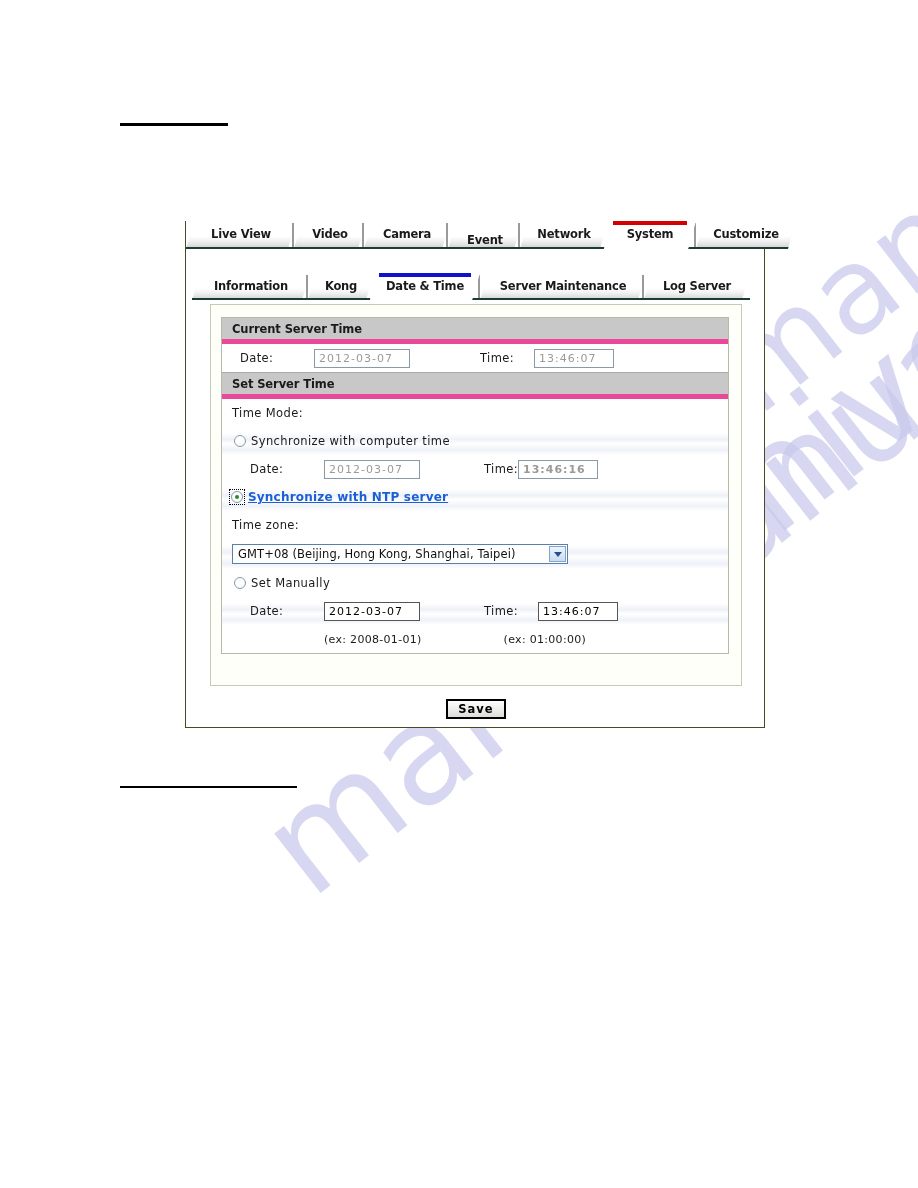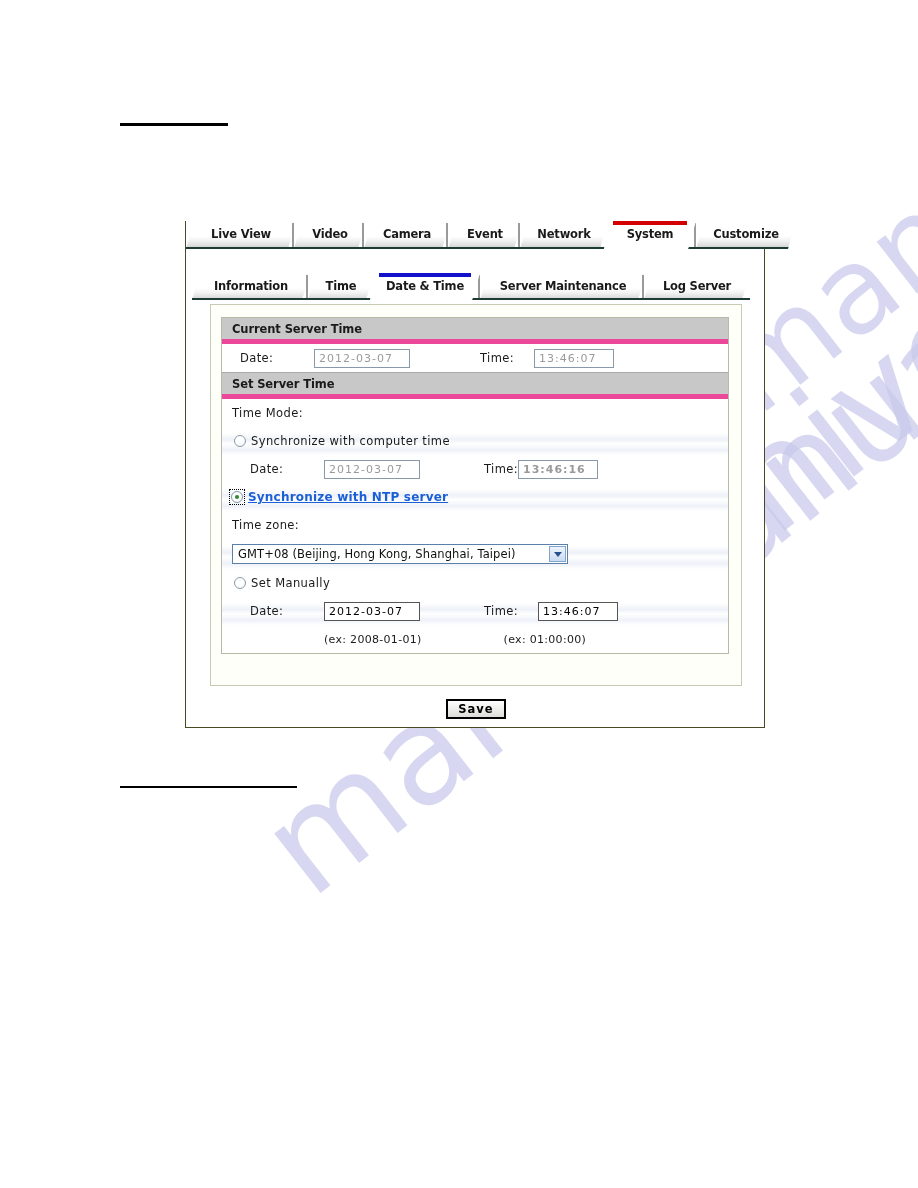--- a/index.html
+++ b/index.html
@@ -350,21 +350,21 @@
     </div>
     <div class="tabgap" style="left:106px;"></div>
     <div class="tab" style="left:108px;width:72px;">
       <span class="tab-label">Video</span>
     </div>
     <div class="tabgap" style="left:176px;"></div>
     <div class="tab" style="left:178px;width:86px;">
       <span class="tab-label">Camera</span>
     </div>
     <div class="tabgap" style="left:260px;"></div>
-    <div class="tab" style="left:262px;width:74px;">
+    <div class="tab" style="left:262px;width:74px;align-items:flex-end;">
       <span class="tab-label">Event</span>
     </div>
     <div class="tabgap" style="left:332px;"></div>
     <div class="tab" style="left:334px;width:88px;">
       <span class="tab-label">Network</span>
     </div>
     <div class="tab active" style="left:418px;width:92px;">
       <div class="topbar"></div>
       <span class="tab-label">System</span>
     </div>
@@ -374,21 +374,21 @@
     </div>
     <div class="tabstrip-base"></div>
   </div>
 
   <div class="subtabstrip">
     <div class="subtab" style="left:0px;width:118px;">
       <span class="tab-label">Information</span>
     </div>
     <div class="subgap" style="left:114px;"></div>
     <div class="subtab" style="left:116px;width:66px;">
-      <span class="tab-label">Time</span>
+      <span class="tab-label">Kong</span>
     </div>
     <div class="subtab active" style="left:178px;width:110px;">
       <div class="topbar-blue"></div>
       <span class="tab-label">Date &amp; Time</span>
     </div>
     <div class="subgap" style="left:286px;"></div>
     <div class="subtab" style="left:288px;width:166px;">
       <span class="tab-label">Server Maintenance</span>
     </div>
     <div class="subgap" style="left:450px;"></div>

